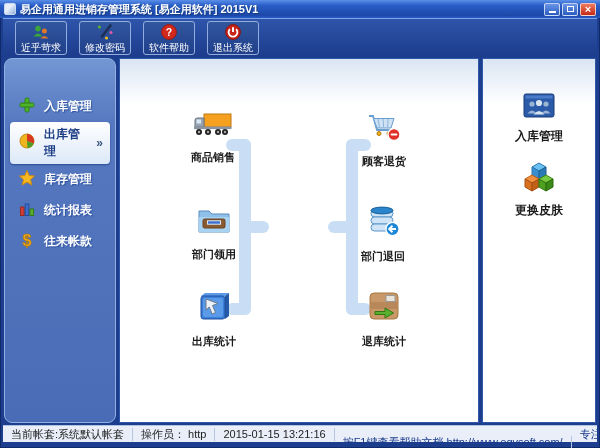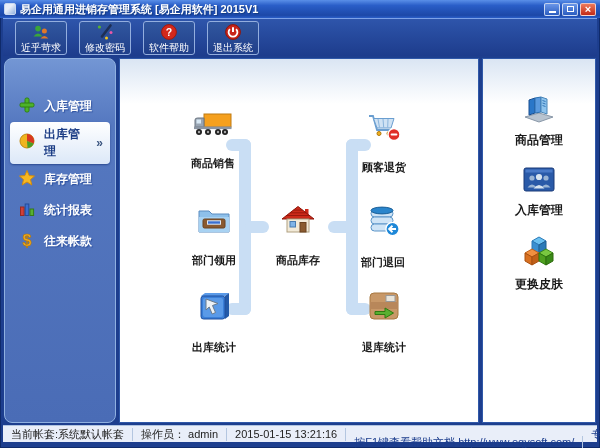--- a/index.html
+++ b/index.html
@@ -39,21 +39,21 @@
   .sitem.selected{background:linear-gradient(#ffffff,#dce8f8);border-radius:4px;margin:0 5px;height:42px;
                   padding-left:8px;box-shadow:0 1px 2px #2a4a90;}
   .sitem.selected .slabel{color:#1c3d85;text-shadow:none;}
   .sel-arrow{margin-left:auto;margin-right:7px;color:#3c5680;font-size:12px;font-weight:bold;}
   .panel{position:absolute;top:58px;bottom:25px;background:linear-gradient(180deg,#dae5f3 0px,#ffffff 45px);
          border:1px solid #2f58a8;box-sizing:border-box;}
   .main-panel{left:119px;width:360px;}
   .right-panel{left:482px;right:4px;}
   
   .node{position:absolute;width:70px;text-align:center;cursor:pointer;}
-  .node .nlabel{display:block;margin-top:14px;font-size:11px;font-weight:bold;color:#1a1a1a;white-space:nowrap;}
+  .node .nlabel{display:block;margin-top:8px;font-size:11px;font-weight:bold;color:#1a1a1a;white-space:nowrap;}
   .n1{left:58px;top:53px}.n2{left:229px;top:53px}
   .n3{left:59px;top:146px}.n4{left:143px;top:146px}.n5{left:228px;top:146px}
   .n6{left:59px;top:231px}.n7{left:229px;top:231px}
   .br{position:absolute;background:#c9def4;border-radius:6px;}
   .br.lv{left:119px;top:80px;width:12px;height:176px;}
   .br.lts{left:106px;top:80px;width:25px;height:12px;}
   .br.lbs{left:106px;top:244px;width:25px;height:12px;}
   .br.lma{left:125px;top:162px;width:24px;height:12px;}
   .br.rv{left:226px;top:80px;width:12px;height:176px;}
   .br.rts{left:226px;top:80px;width:25px;height:12px;}
@@ -221,31 +221,20 @@
     <div class="node n3">
       <span><svg width="36" height="30" viewBox="0 0 36 30">
             <path d="M3 6 L3 27 L33 27 L33 9 L16 9 L13 6 Z" fill="#8ec0ea" stroke="#5a8cc0"></path>
             <path d="M3 12 L33 12 L33 27 L3 27 Z" fill="#a8d2f2"></path>
             <rect x="7" y="14" width="22" height="9" rx="1.5" fill="#8a5a30" stroke="#6a4220"></rect>
             <rect x="11.5" y="15.8" width="13" height="3.4" fill="#3a6fd0" stroke="#dfeaf6"></rect>
           </svg></span>
       <span class="nlabel">部门领用</span>
     </div>
 
-    <div class="node n4">
-      <span><svg width="36" height="30" viewBox="0 0 36 30">
-            <rect x="25" y="4" width="3.5" height="7" fill="#cc2a1a"></rect>
-            <path d="M18 1.5 L34 14 L2 14 Z" fill="#cc2a1a" stroke="#8e1408"></path>
-            <path d="M6.5 10.5 L29.5 10.5 M10 7.8 L26 7.8 M13.5 5.1 L22.5 5.1" stroke="#8e1408" stroke-width="0.8"></path>
-            <rect x="7" y="14" width="22" height="13" fill="#f2ead8" stroke="#b0a080"></rect>
-            <rect x="20" y="17.5" width="6" height="9.5" fill="#8a5a30" stroke="#6a4220"></rect>
-            <rect x="10" y="16.5" width="5.5" height="5.5" fill="#7fb4e8" stroke="#4a7cb0"></rect>
-          </svg></span>
-      <span class="nlabel">商品库存</span>
-    </div>
 
     <div class="node n5">
       <span><svg width="36" height="32" viewBox="0 0 36 32">
             <rect x="6" y="5" width="22" height="7" rx="3.5" fill="#cfe4f6" stroke="#5a94c8"></rect>
             <rect x="6" y="12" width="22" height="7" rx="3.5" fill="#cfe4f6" stroke="#5a94c8"></rect>
             <rect x="6" y="19" width="22" height="7" rx="3.5" fill="#cfe4f6" stroke="#5a94c8"></rect>
             <ellipse cx="17" cy="5.5" rx="11" ry="3.4" fill="#2a85cc" stroke="#1a5f98"></ellipse>
             <circle cx="27.5" cy="24" r="6.6" fill="#1e88d8" stroke="#ffffff" stroke-width="1.4"></circle>
             <path d="M31 24 L25 24 M27.5 20.8 L24.2 24 L27.5 27.2" stroke="#ffffff" stroke-width="1.9" fill="none"></path>
           </svg></span>
@@ -268,30 +257,20 @@
             <polygon points="28,6 32,3 32,26 28,29" fill="#245aa8"></polygon>
             <rect x="4" y="6" width="24" height="23" rx="2.5" fill="#3a7fd8" stroke="#1e4f9e"></rect>
             <rect x="6" y="8" width="20" height="19" rx="2" fill="#5a9ae8"></rect>
             <path d="M9 9 L21 13.5 L15.5 15.5 L18.5 22.5 L15.2 24 L12.2 17 L9 20 Z" fill="#eef2f6" stroke="#6a7a8a"></path>
           </svg></span>
       <span class="nlabel">出库统计</span>
     </div>
   </div>
 
   <div class="panel right-panel">
-    <div class="ritem">
-      <span><svg width="38" height="34" viewBox="0 0 38 34">
-            <polygon points="5,26 19,31 33,26 19,22" fill="#b8c4d0" stroke="#8a98a8"></polygon>
-            <polygon points="9,24 9,9 15,7 15,22" fill="#2a77c8" stroke="#1a4f90"></polygon>
-            <polygon points="15,22 15,7 21,6 21,21" fill="#5a9ade" stroke="#2a6fb0"></polygon>
-            <polygon points="21,21 21,6 27,8 27,23" fill="#8ec4ee" stroke="#4a86b8"></polygon>
-            <path d="M22.5 9.5 L25.5 10.5 M22.5 12 L25.5 13 M22.5 14.5 L25.5 15.5" stroke="#2a6fb0" stroke-width="0.9"></path>
-          </svg></span>
-      <span class="rlabel">商品管理</span>
-    </div>
     <div class="ritem">
       <span><svg width="38" height="30" viewBox="0 0 38 30">
             <rect x="4" y="3" width="30" height="23" rx="2" fill="#2a5aa8" stroke="#1a3a78"></rect>
             <rect x="5.5" y="4.5" width="27" height="3" fill="#4a7ac8"></rect>
             <circle cx="12" cy="13" r="2.6" fill="#9ab4d4"></circle>
             <path d="M7.5 22.5 Q12 16.5 16.5 22.5 Z" fill="#9ab4d4"></path>
             <circle cx="26" cy="13" r="2.6" fill="#9ab4d4"></circle>
             <path d="M21.5 22.5 Q26 16.5 30.5 22.5 Z" fill="#9ab4d4"></path>
             <circle cx="19" cy="12" r="3.1" fill="#d8e4f0"></circle>
             <path d="M13.5 23.5 Q19 16.5 24.5 23.5 Z" fill="#d8e4f0"></path>
@@ -309,20 +288,20 @@
             <polygon points="26,14 33,18 26,22 19,18" fill="#7ac840" stroke="#3a8a18"></polygon>
             <polygon points="19,18 26,22 26,30 19,26" fill="#50a020" stroke="#2e7a10"></polygon>
             <polygon points="33,18 26,22 26,30 33,26" fill="#3a8a18" stroke="#2e6a0c"></polygon>
           </svg></span>
       <span class="rlabel">更换皮肤</span>
     </div>
   </div>
 
   <div class="statusbar">
     <span class="seg">当前帐套:系统默认帐套</span>
-    <span class="seg">操作员： admin</span>
+    <span class="seg">操作员： http</span>
     <span class="seg">2015-01-15 13:21:16</span>
     <span class="seg link">按F1键查看帮助文档 http://www.eqysoft.com/</span>
     <span class="seg slogan">专注完美 近乎苛求</span>
     <span class="grip"></span>
   </div>
 
 </div>
 
 </body></html>

